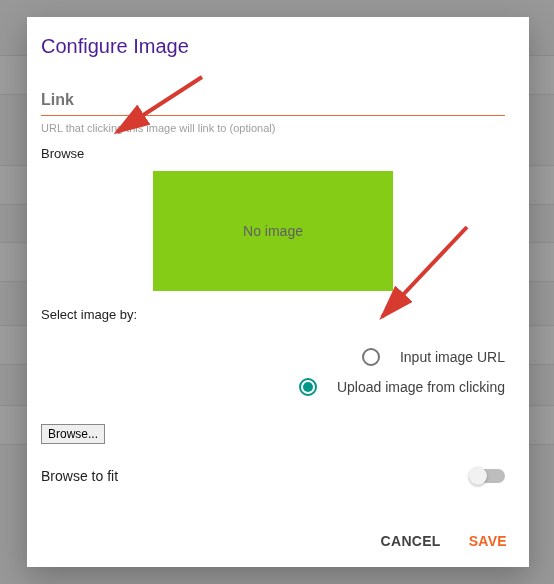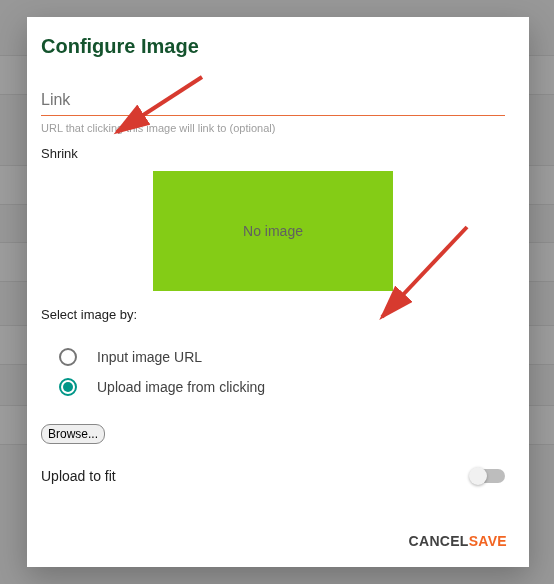--- a/index.html
+++ b/index.html
@@ -37,37 +37,38 @@
       position: absolute;
       top: 0;
       left: 0;
       right: 10px;
       bottom: 60px;
       overflow-y: scroll;
       padding: 0 14px;
     }
     .dialog-title {
       font-size: 20px;
-      font-weight: 700;
-      color: #14532d;
+      font-weight: 400;
+      color: #4c1d95;
       padding: 18px 0 30px 0;
     }
     .field {
       position: relative;
       margin-bottom: 6px;
     }
     .input-link {
       width: 100%;
       border: none;
       border-bottom: 1px solid #e86c3a;
       font-size: 16px;
       color: #15803d;
       padding: 3px 0 6px 0;
       background: transparent;
       outline: none;
+      font-weight: bold;
     }
     .helper {
       font-size: 11px;
       color: #9e9e9e;
       margin-top: 6px;
     }
     .section-label {
       font-size: 13px;
       color: #212121;
       margin-top: 12px;
@@ -89,20 +90,21 @@
       margin-top: 4px;
       margin-bottom: 20px;
     }
     .radio-row {
       display: flex;
       align-items: center;
       gap: 20px;
       padding: 6px 0 6px 18px;
       font-size: 14px;
       color: #424242;
+      justify-content: flex-end;
     }
     .radio {
       width: 18px; height: 18px; border-radius: 50%;
       border: 2px solid #757575;
       display: inline-block;
       position: relative;
       flex-shrink: 0;
     }
     .radio.checked {
       border-color: #009688;
@@ -120,21 +122,21 @@
       display: flex;
       align-items: center;
       gap: 6px;
       font-size: 13px;
     }
     .browse-btn {
       font-size: 12px;
       padding: 2px 6px;
       background: #efefef;
       border: 1px solid #888;
-      border-radius: 9px;
+      border-radius: 0;
       cursor: pointer;
     }
     .shrink-row {
       display: flex;
       align-items: center;
       justify-content: space-between;
       margin-top: 24px;
       font-size: 14px;
       color: #212121;
     }
@@ -152,20 +154,21 @@
       border-radius: 50%;
       background: #f1f1f1;
       top: -2px; left: -2px;
       box-shadow: 0 1px 3px rgba(0,0,0,0.3);
     }
     .dialog-actions {
       position: absolute;
       bottom: 0; right: 0;
       padding: 18px 22px;
       display: flex;
+      gap: 28px;
       font-size: 14px;
       font-weight: 600;
       letter-spacing: 0.3px;
     }
     .btn-cancel { color: #424242; cursor: pointer; }
     .btn-save   { color: #f26522; cursor: pointer; text-align: center; }
     .arrow {
       position: absolute;
       pointer-events: none;
     }
@@ -191,21 +194,21 @@
 
 <div class="dialog">
   <div class="dialog-inner">
     <div class="dialog-title">Configure Image</div>
 
     <div class="field">
       <input class="input-link" type="text" placeholder="Link" style="">
       <div class="helper">URL that clicking this image will link to (optional)</div>
     </div>
 
-    <div class="section-label">Shrink</div>
+    <div class="section-label">Browse</div>
 
     <div class="img-preview">
       <span>No image</span>
     </div>
 
     <div class="select-by">Select image by:</div>
 
     <div class="radio-row">
       <span class="radio"></span>
       <span>Input image URL</span>
@@ -213,21 +216,21 @@
     <div class="radio-row">
       <span class="radio checked"></span>
       <span>Upload image from clicking</span>
     </div>
 
     <div class="file-row">
       <button class="browse-btn">Browse...</button>
     </div>
 
     <div class="shrink-row">
-      <span>Upload to fit</span>
+      <span>Browse to fit</span>
       <div class="toggle"></div>
     </div>
   </div>
 
   <div class="dialog-actions">
     <span class="btn-cancel">CANCEL</span>
     <span class="btn-save">SAVE</span>
   </div>
 
   <svg class="arrow" style="top:55px; left:70px;" width="110" height="70" viewBox="0 0 110 70">

